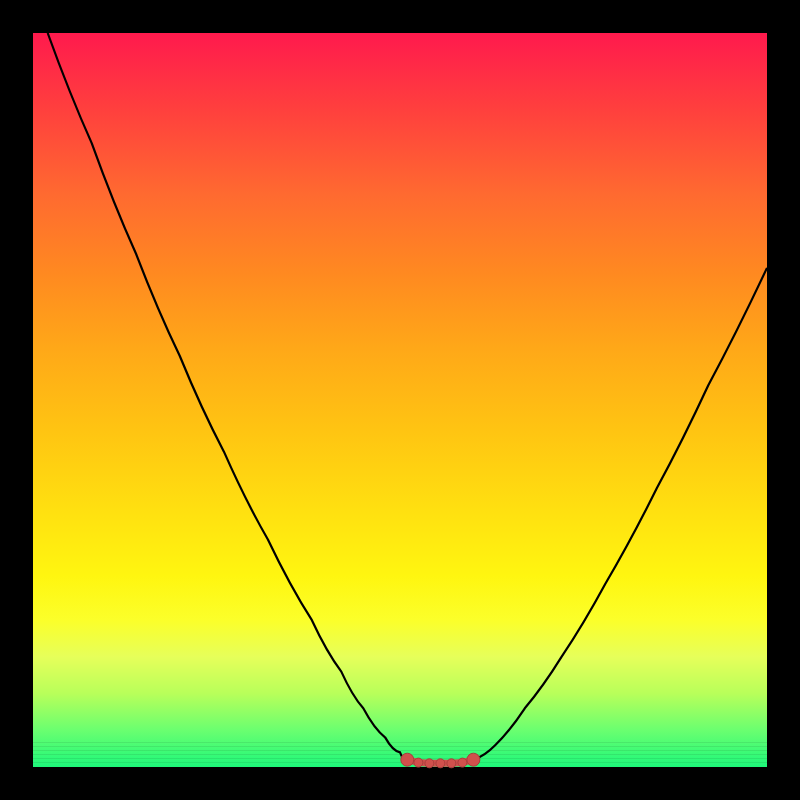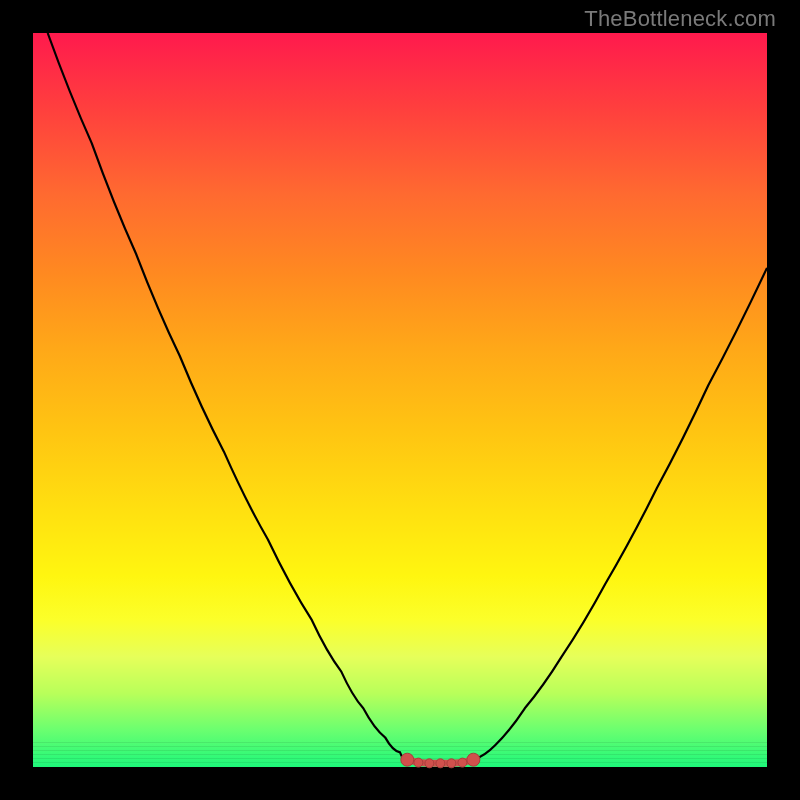--- a/index.html
+++ b/index.html
@@ -96,14 +96,13 @@
         <circle cx="407.3" cy="759.7" r="6.5" fill="#d0504c" stroke="#a73f3c" stroke-width="1"></circle>
         <circle cx="418.4" cy="762.6" r="4.5" fill="#d0504c" stroke="#a73f3c" stroke-width="1"></circle>
         <circle cx="429.4" cy="763.3" r="4.5" fill="#d0504c" stroke="#a73f3c" stroke-width="1"></circle>
         <circle cx="440.4" cy="763.3" r="4.5" fill="#d0504c" stroke="#a73f3c" stroke-width="1"></circle>
         <circle cx="451.4" cy="763.3" r="4.5" fill="#d0504c" stroke="#a73f3c" stroke-width="1"></circle>
         <circle cx="462.4" cy="762.6" r="4.5" fill="#d0504c" stroke="#a73f3c" stroke-width="1"></circle>
         <circle cx="473.4" cy="759.7" r="6.5" fill="#d0504c" stroke="#a73f3c" stroke-width="1"></circle>
       </g>
   </svg>
 
-  <div class="watermark">TheBottleneck.com</div>
 </div>
 
 </body></html>

